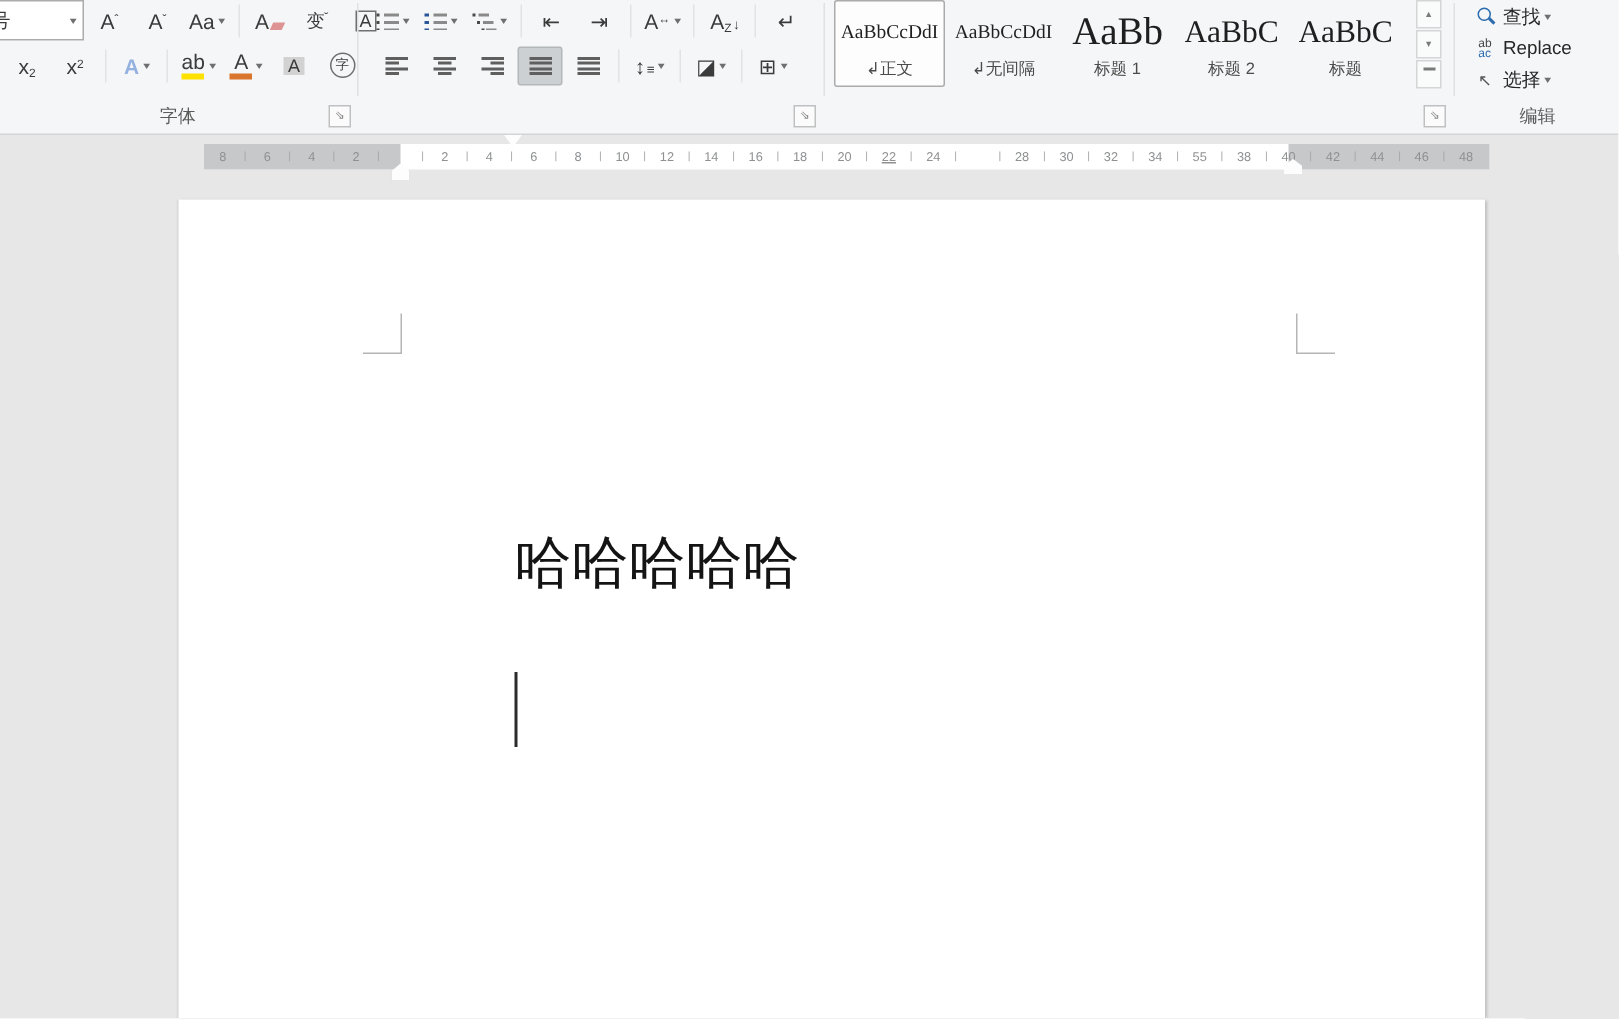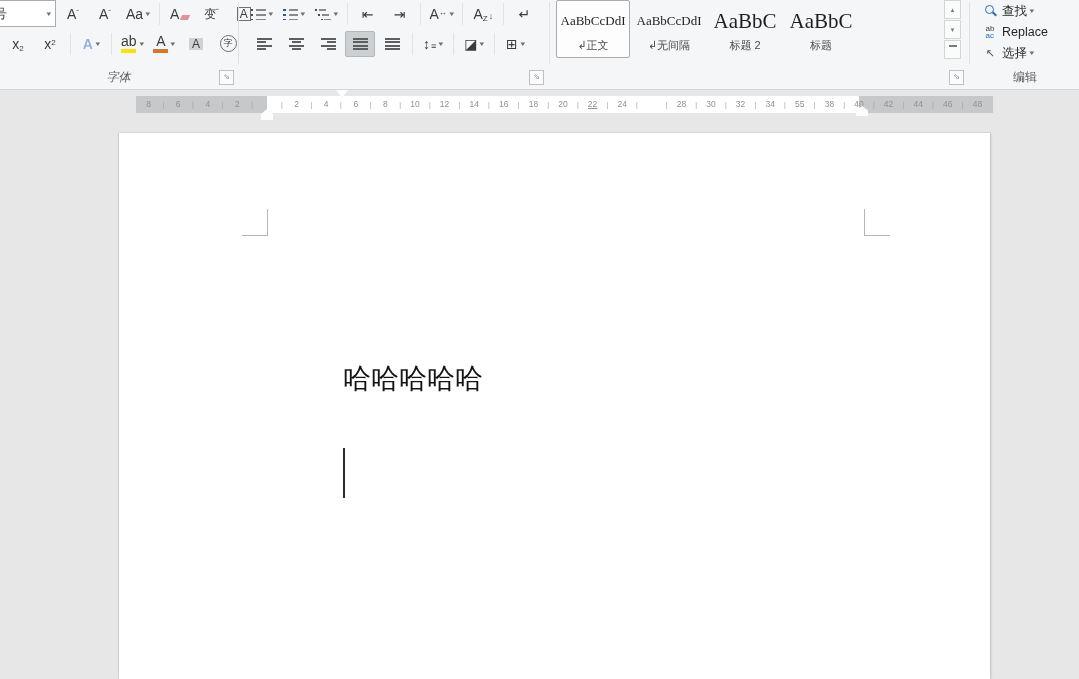--- a/index.html
+++ b/index.html
@@ -81,22 +81,22 @@
   .marker{position:absolute;background:#fdfdfd;filter:drop-shadow(0 0 1px #808080);cursor:pointer;}
   #marker-first-line{left:336px;top:0;width:12px;height:8px;clip-path:polygon(0 0,100% 0,50% 100%);}
   #marker-left-indent{left:261px;top:19px;width:12px;height:13px;clip-path:polygon(50% 0,100% 38%,100% 100%,0 100%,0 38%);}
   #marker-right-indent{left:856px;top:16px;width:12px;height:10px;clip-path:polygon(50% 0,100% 45%,100% 100%,0 100%,0 45%);}
   
   #doc-area{position:absolute;left:0;top:120px;width:1079px;height:559px;background:#e7e7e7;}
   #page{position:absolute;left:119px;top:13px;width:871px;height:546px;background:#ffffff;box-shadow:1px 0 2px rgba(0,0,0,0.18),-1px 0 1px rgba(0,0,0,0.08);}
   .corner-mark{position:absolute;width:25px;height:26px;}
   #corner-left{left:123px;top:76px;border-right:1px solid #b5b5b5;border-bottom:1px solid #b5b5b5;}
   #corner-right{left:745px;top:76px;border-left:1px solid #b5b5b5;border-bottom:1px solid #b5b5b5;}
-  #body-text{position:absolute;left:224px;top:224px;font-family:Liberation Serif, serif;
-             font-size:28px;line-height:44px;color:#141414;letter-spacing:0px;white-space:nowrap;}
+  #body-text{position:absolute;left:224px;top:224px;font-family:Liberation Mono, monospace;
+             font-size:38px;line-height:44px;color:#141414;letter-spacing:0px;white-space:nowrap;}
   #text-cursor{position:absolute;left:224px;top:315px;width:1.5px;height:50px;background:#2b2b2b;}
 </style>
 </head>
 <body>
 
 <div id="app">
 
   <div id="ribbon">
 
     <div class="rb-row" style="left:2px;top:0;" id="font-row1">
@@ -174,21 +174,21 @@
           <span class="icon-col">
             <span class="rb-ic i-shaded">A</span>
           </span>
         </div>
         <div class="rb-btn">
           <span class="icon-col">
             <span class="rb-ic i-circled">字</span>
           </span>
         </div>
       </div>
-    <div class="grp-label" style="left:0;width:237px;font-style:italic;">字体</div>
+    <div class="grp-label" style="left:0;width:237px;">字体</div>
     <div class="launcher" style="left:219px;">⇘</div>
     <div class="v-div" style="left:238px;"></div>
 
     <div class="rb-row" style="left:246px;top:0;" id="para-row1">
         <div class="rb-btn">
           <span class="icon-col">
             <span class="rb-ic g-icon i-bullets"></span>
           </span>
           <span class="rb-caret">▾</span>
         </div>
@@ -287,20 +287,24 @@
     <div class="v-div" style="left:549px;"></div>
 
     <div id="styles-gallery">
         <div class="chip selected">
           <span class="chip-prev prev-s">AaBbCcDdI</span>
           <span class="chip-label">↲正文</span>
         </div>
         <div class="chip">
           <span class="chip-prev prev-s">AaBbCcDdI</span>
           <span class="chip-label">↲无间隔</span>
+        </div>
+        <div class="chip">
+          <span class="chip-prev prev-l">AaBb</span>
+          <span class="chip-label">标题 1</span>
         </div>
         <div class="chip">
           <span class="chip-prev prev-m">AaBbC</span>
           <span class="chip-label">标题 2</span>
         </div>
         <div class="chip">
           <span class="chip-prev prev-m">AaBbC</span>
           <span class="chip-label">标题</span>
         </div>
       </div>

